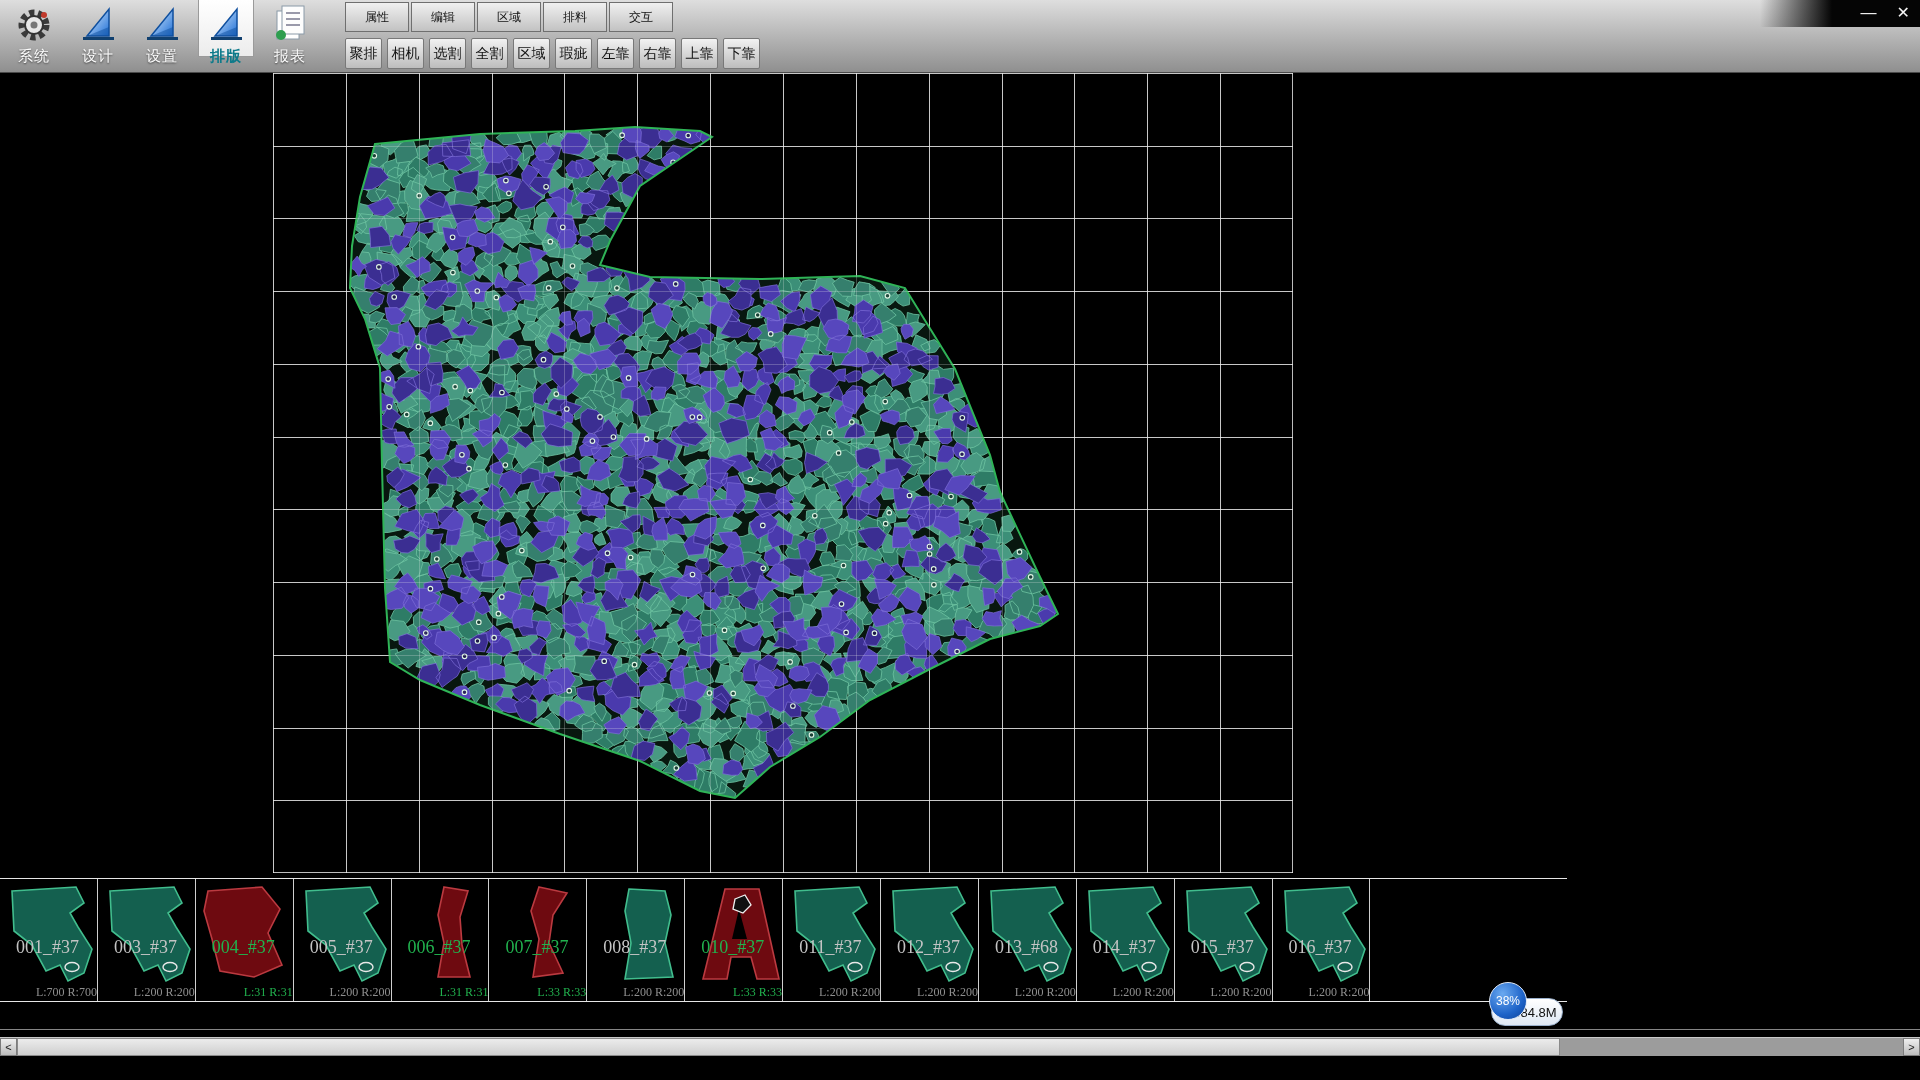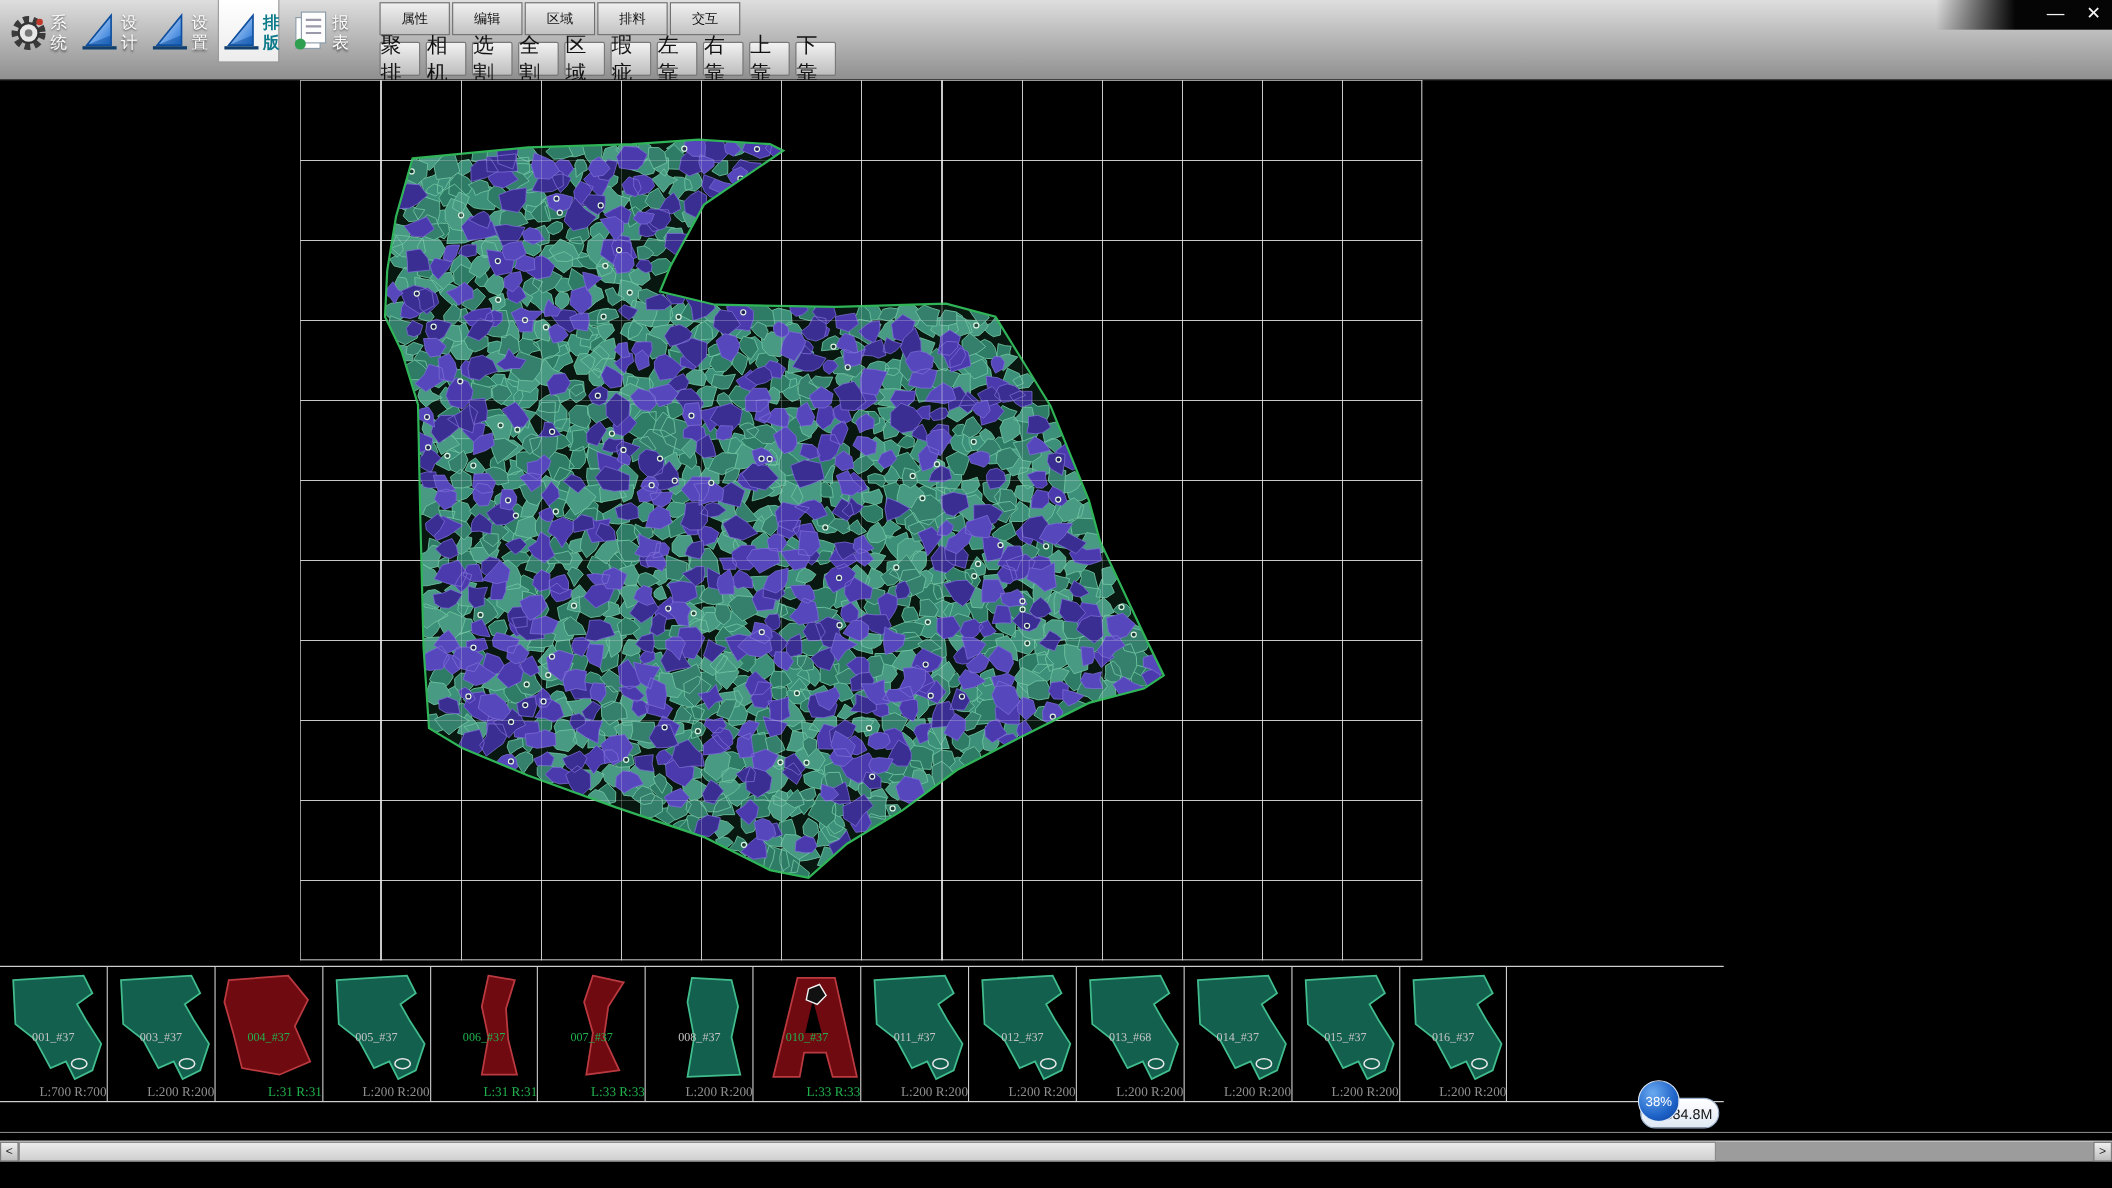--- a/index.html
+++ b/index.html
@@ -3,32 +3,32 @@
 <meta charset="utf-8">
 <style>
   *{box-sizing:border-box;margin:0;padding:0}
   html,body{width:1920px;height:1080px}
   body{background:#000;font-family:"Liberation Sans",sans-serif;position:relative;overflow:hidden}
 
   
   #toolbar{position:absolute;left:0;top:0;width:1920px;height:73px;
     background:linear-gradient(#dedede,#b2b2b2 55%,#8f8f8f);border-bottom:1px solid #4a4a4a}
   #app-tabs{position:absolute;left:6px;top:0;height:73px;display:flex;gap:8px}
-  .app-tab{width:56px;height:57px;display:flex;flex-direction:row;align-items:center;padding-top:3px;cursor:pointer}
+  .app-tab{width:56px;height:57px;display:flex;flex-direction:column;align-items:center;padding-top:3px;cursor:pointer}
   .app-tab .icon{width:42px;height:46px;display:flex;align-items:center;justify-content:center}
   .app-tab .label{font-size:15px;color:#fdfdfd;letter-spacing:1px;text-shadow:0 1px 2px rgba(0,0,0,.6)}
   .app-tab.active{background:linear-gradient(#ffffff,#ececec);border:1px solid #9a9a9a;border-top:none}
   .app-tab.active .label{color:#0d7a8a;text-shadow:none;font-weight:bold}
 
   #menu-row{position:absolute;left:345px;top:2px;height:30px;display:flex;gap:2px}
   .menu-btn{width:64px;height:30px;background:linear-gradient(#f0f0f0,#c2c2c2);
     border:1px solid #6f6f6f;font-size:12px;color:#111;display:flex;align-items:center;justify-content:center;cursor:pointer}
   #tool-row{position:absolute;left:345px;top:38px;height:31px;display:flex;gap:5px}
   .tool-btn{width:37px;height:31px;background:linear-gradient(#f2f2f2,#bdbdbd);
-    border:1px solid #787878;border-radius:2px;font-size:19px;color:#111;display:flex;align-items:center;justify-content:center;cursor:pointer}
+    border:1px solid #787878;border-radius:2px;font-size:14px;color:#111;display:flex;align-items:center;justify-content:center;cursor:pointer}
 
   #corner-dark{position:absolute;right:0;top:0;width:160px;height:27px;
     background:linear-gradient(90deg,rgba(0,0,0,0),#050505 45%)}
   #win-controls{position:absolute;right:10px;top:2px;display:flex;gap:20px}
   #win-controls span{color:#f5f5f5;font-size:16px;line-height:22px;cursor:pointer}
 
   
   #canvas{position:absolute;left:273px;top:73px;width:1020px;height:800px;background-color:#000;
     background-image:
       repeating-linear-gradient(to right, rgba(235,235,235,.8) 0px, rgba(235,235,235,.8) 1px, transparent 1px, transparent 72.857px),
@@ -38,22 +38,22 @@
     background-image:
       repeating-linear-gradient(to right, rgba(235,235,235,.25) 0px, rgba(235,235,235,.25) 1px, transparent 1px, transparent 72.857px),
       repeating-linear-gradient(to bottom, rgba(235,235,235,.25) 0px, rgba(235,235,235,.25) 1px, transparent 1px, transparent 72.727px);
     box-shadow:inset -1px 0 0 rgba(235,235,235,.8), inset 0 -1px 0 rgba(235,235,235,.8)}
 
   
   #thumb-strip{position:absolute;left:0;top:878px;width:1567px;height:124px;background:#000;
     border-top:1px solid #e6e6e6;border-bottom:1px solid #e6e6e6;display:flex}
   .thumb-cell{position:relative;width:97.9px;height:122px;border-right:1px solid #cfcfcf;flex:0 0 auto;cursor:pointer;overflow:hidden}
   .thumb-cell svg{position:absolute;left:2px;top:2px}
-  .thumb-name{position:absolute;left:0;top:58px;width:100%;text-align:center;
-    font-family:"Liberation Serif",serif;font-size:11px;color:#c4c4c4}
+  .thumb-name{position:absolute;left:16px;top:58px;width:100%;text-align:left;
+    font-family:"Liberation Serif",serif;font-size:18px;color:#c4c4c4}
   .thumb-meta{position:absolute;left:0;top:106px;width:100%;text-align:right;
     font-family:"Liberation Serif",serif;font-size:12px;color:#8f8f8f}
   .green{color:#21b24e !important}
 
   
   #status-badge{position:absolute;left:1473px;top:981px;width:92px;height:40px;z-index:6}
   #status-badge .pill{position:absolute;left:18px;top:17px;width:72px;height:28px;border-radius:14px;
     background:linear-gradient(#ffffff,#dfe8f4);border:1px solid #9ab0cc;color:#111;font-size:13px;
     display:flex;align-items:center;justify-content:center;padding-left:16px}
   #status-badge .circle{position:absolute;left:16px;top:1px;width:38px;height:38px;border-radius:50%;

